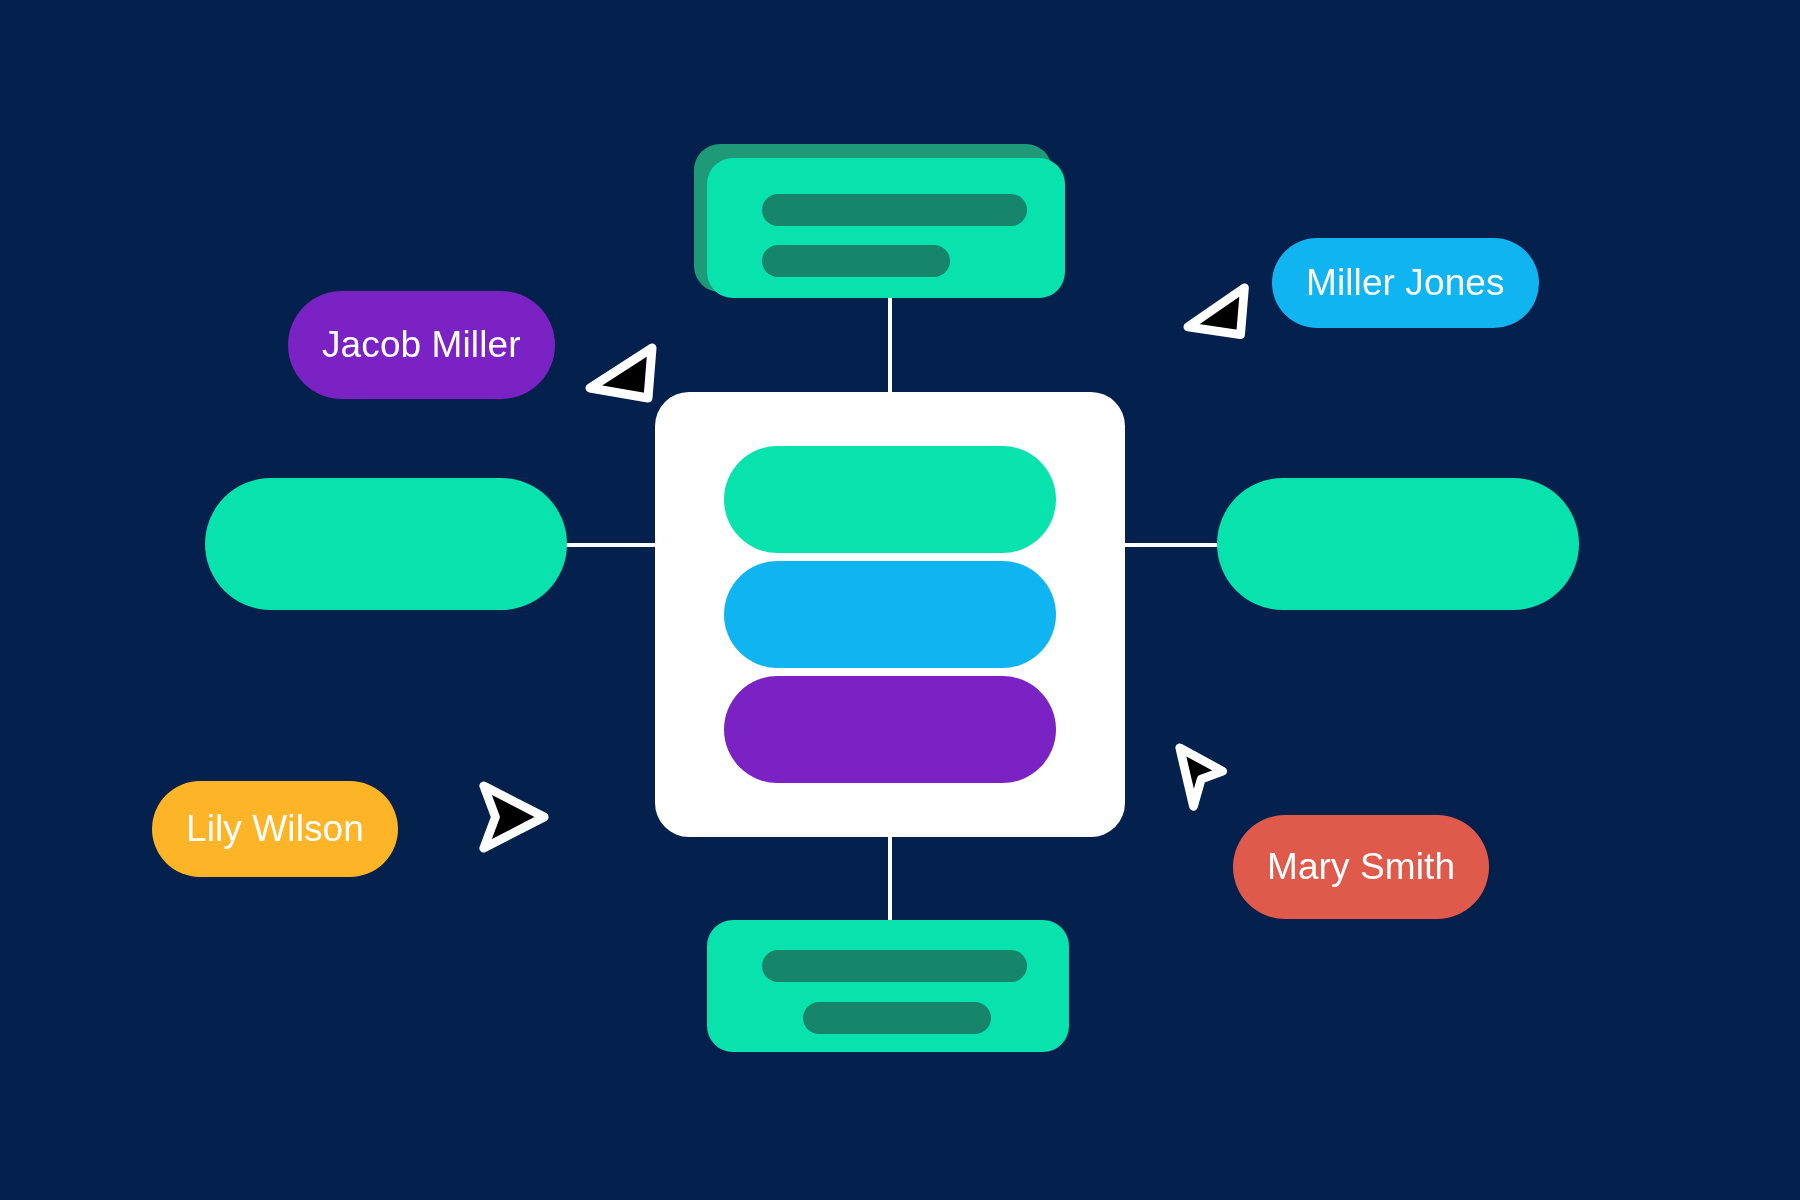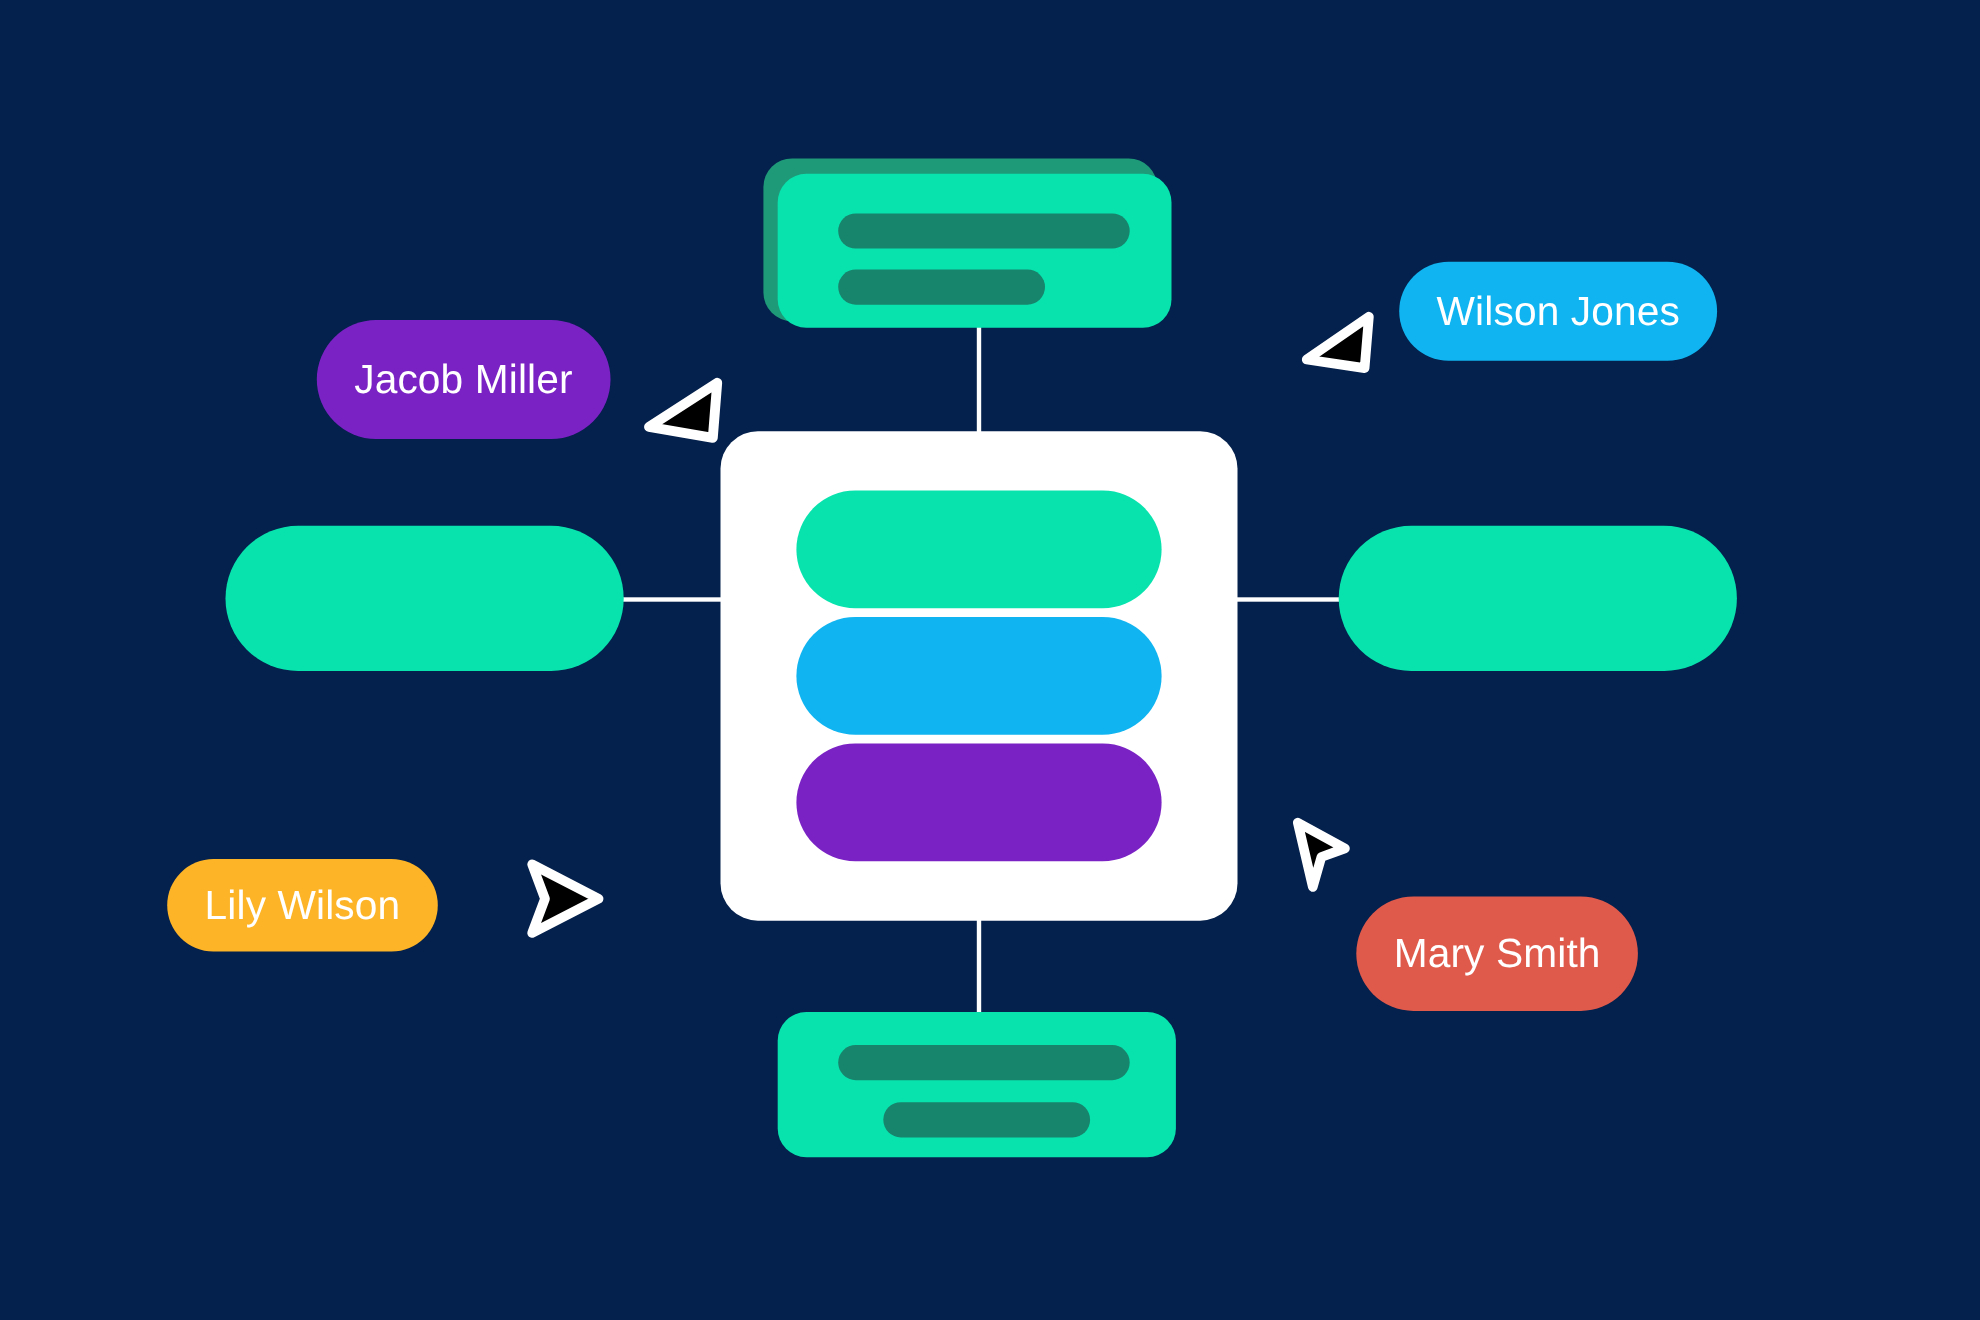--- a/index.html
+++ b/index.html
@@ -106,29 +106,29 @@
   <div class="name-pill" style="left:288px; top:291px; height:108px; background:#7B22C4;">
     <span>Jacob Miller</span>
   </div>
   <div class="cursor" style="left:588px; top:340px;">
     <svg width="80" height="80" viewBox="0 0 80 80">
       <path d="M64 8 L60 58 L2 48 Z" fill="#000000" stroke="#FFFFFF" stroke-width="9" stroke-linejoin="round" stroke-linecap="round"></path>
     </svg>
   </div>
 
   <div class="name-pill" style="left:1272px; top:238px; height:90px; background:#10B4F0;">
-    <span>Wilson Jones</span>
+    <span>Miller Jones</span>
   </div>
   <div class="cursor" style="left:1184px; top:282px;">
     <svg width="78" height="78" viewBox="0 0 80 80">
       <path d="M62 6 L58 54 L4 46 Z" fill="#000000" stroke="#FFFFFF" stroke-width="9" stroke-linejoin="round" stroke-linecap="round"></path>
     </svg>
   </div>
 
-  <div class="name-pill" style="left:152px; top:781px; height:84px; background:#FDB427;">
+  <div class="name-pill" style="left:152px; top:781px; height:96px; background:#FDB427;">
     <span>Lily Wilson</span>
   </div>
   <div class="cursor" style="left:474px; top:778px;">
     <svg width="78" height="78" viewBox="0 0 80 80">
       <path d="M72 40 L10 72 L22 40 L10 8 Z" fill="#000000" stroke="#FFFFFF" stroke-width="9" stroke-linejoin="round" stroke-linecap="round"></path>
     </svg>
   </div>
 
   <div class="name-pill" style="left:1233px; top:815px; height:104px; background:#E05A4C;">
     <span>Mary Smith</span>

